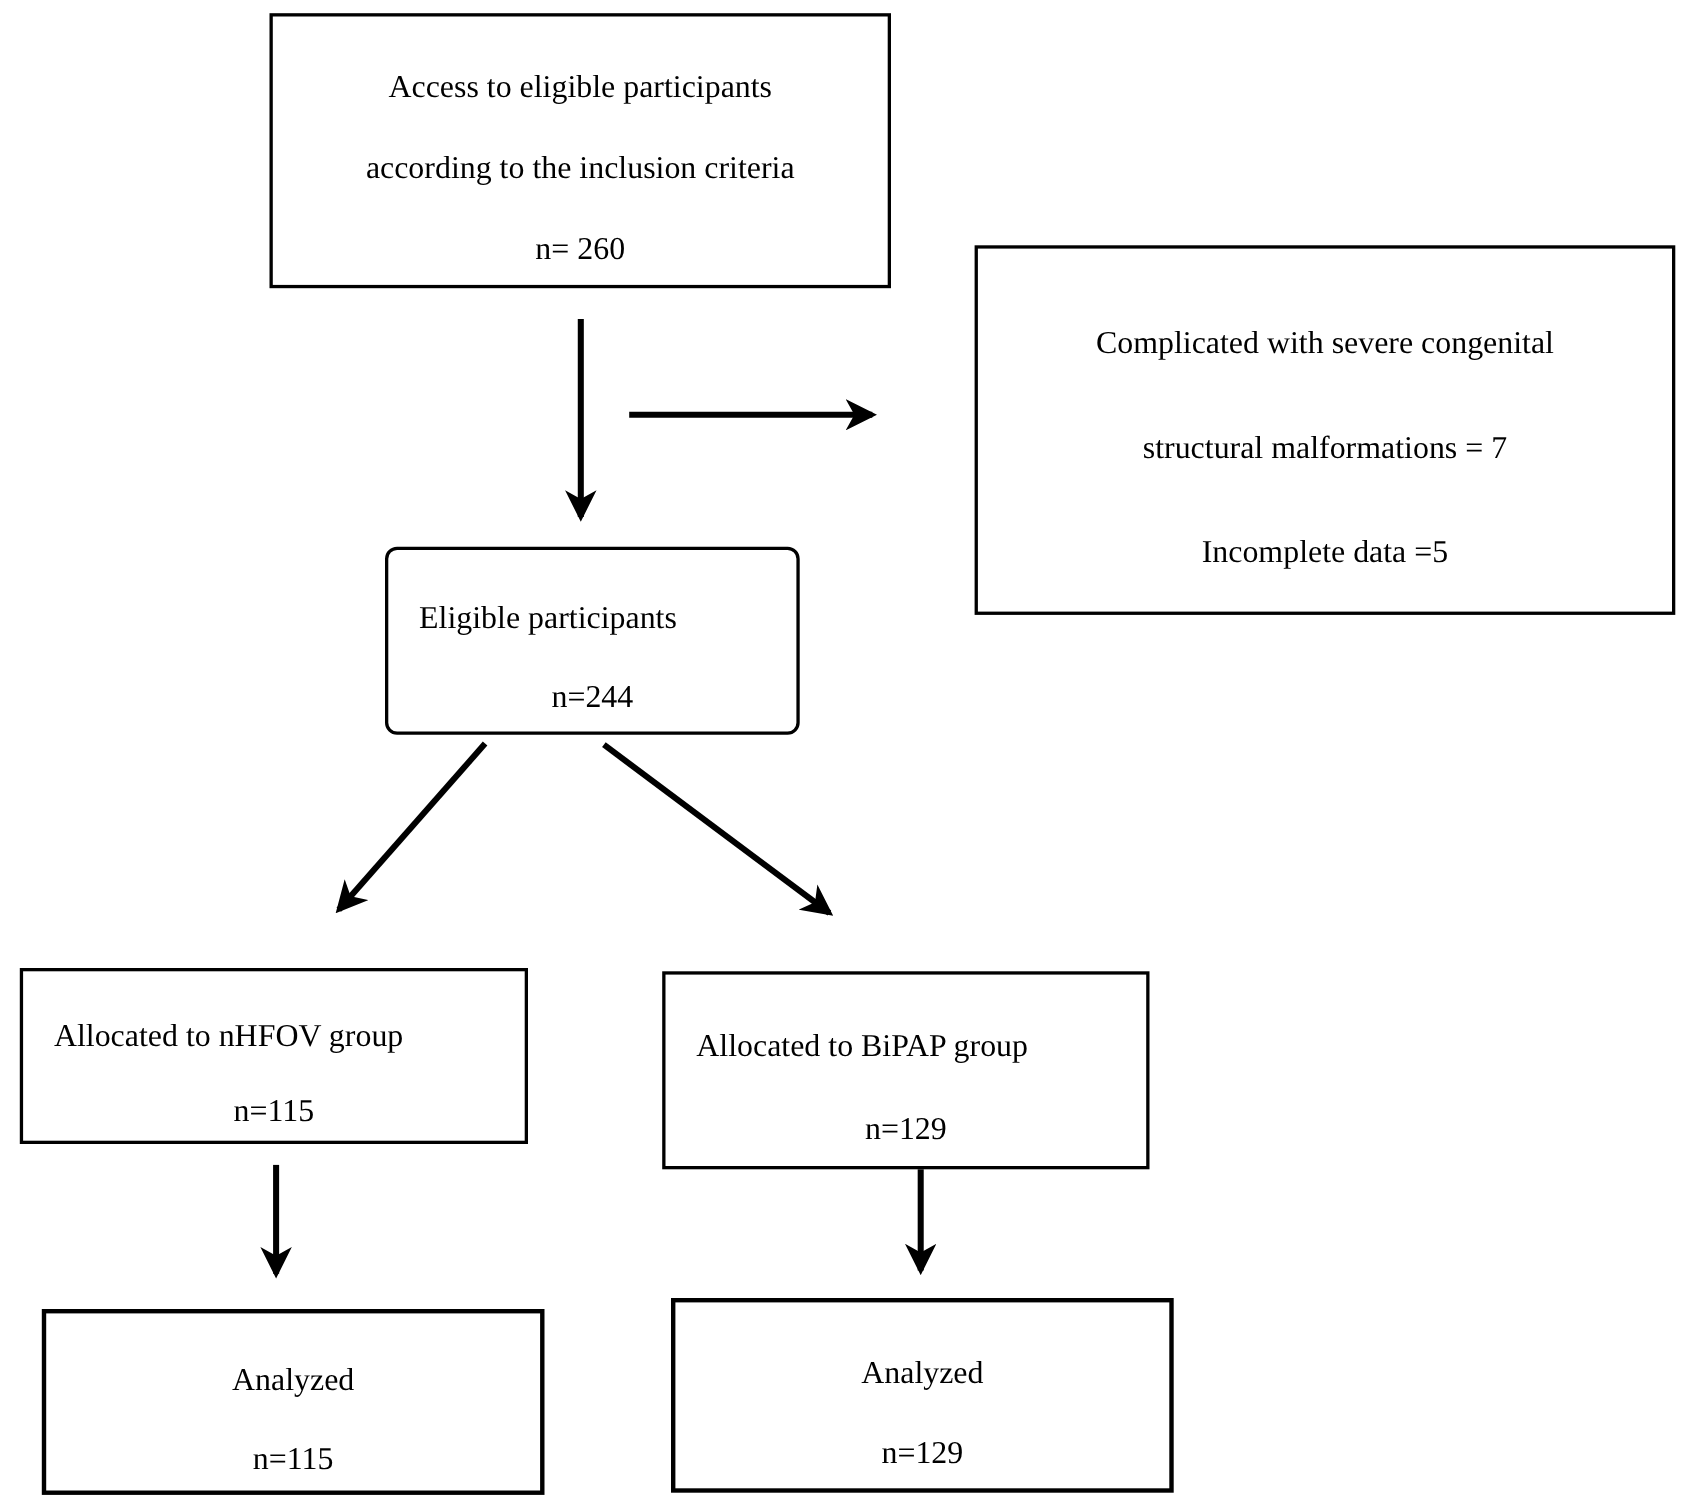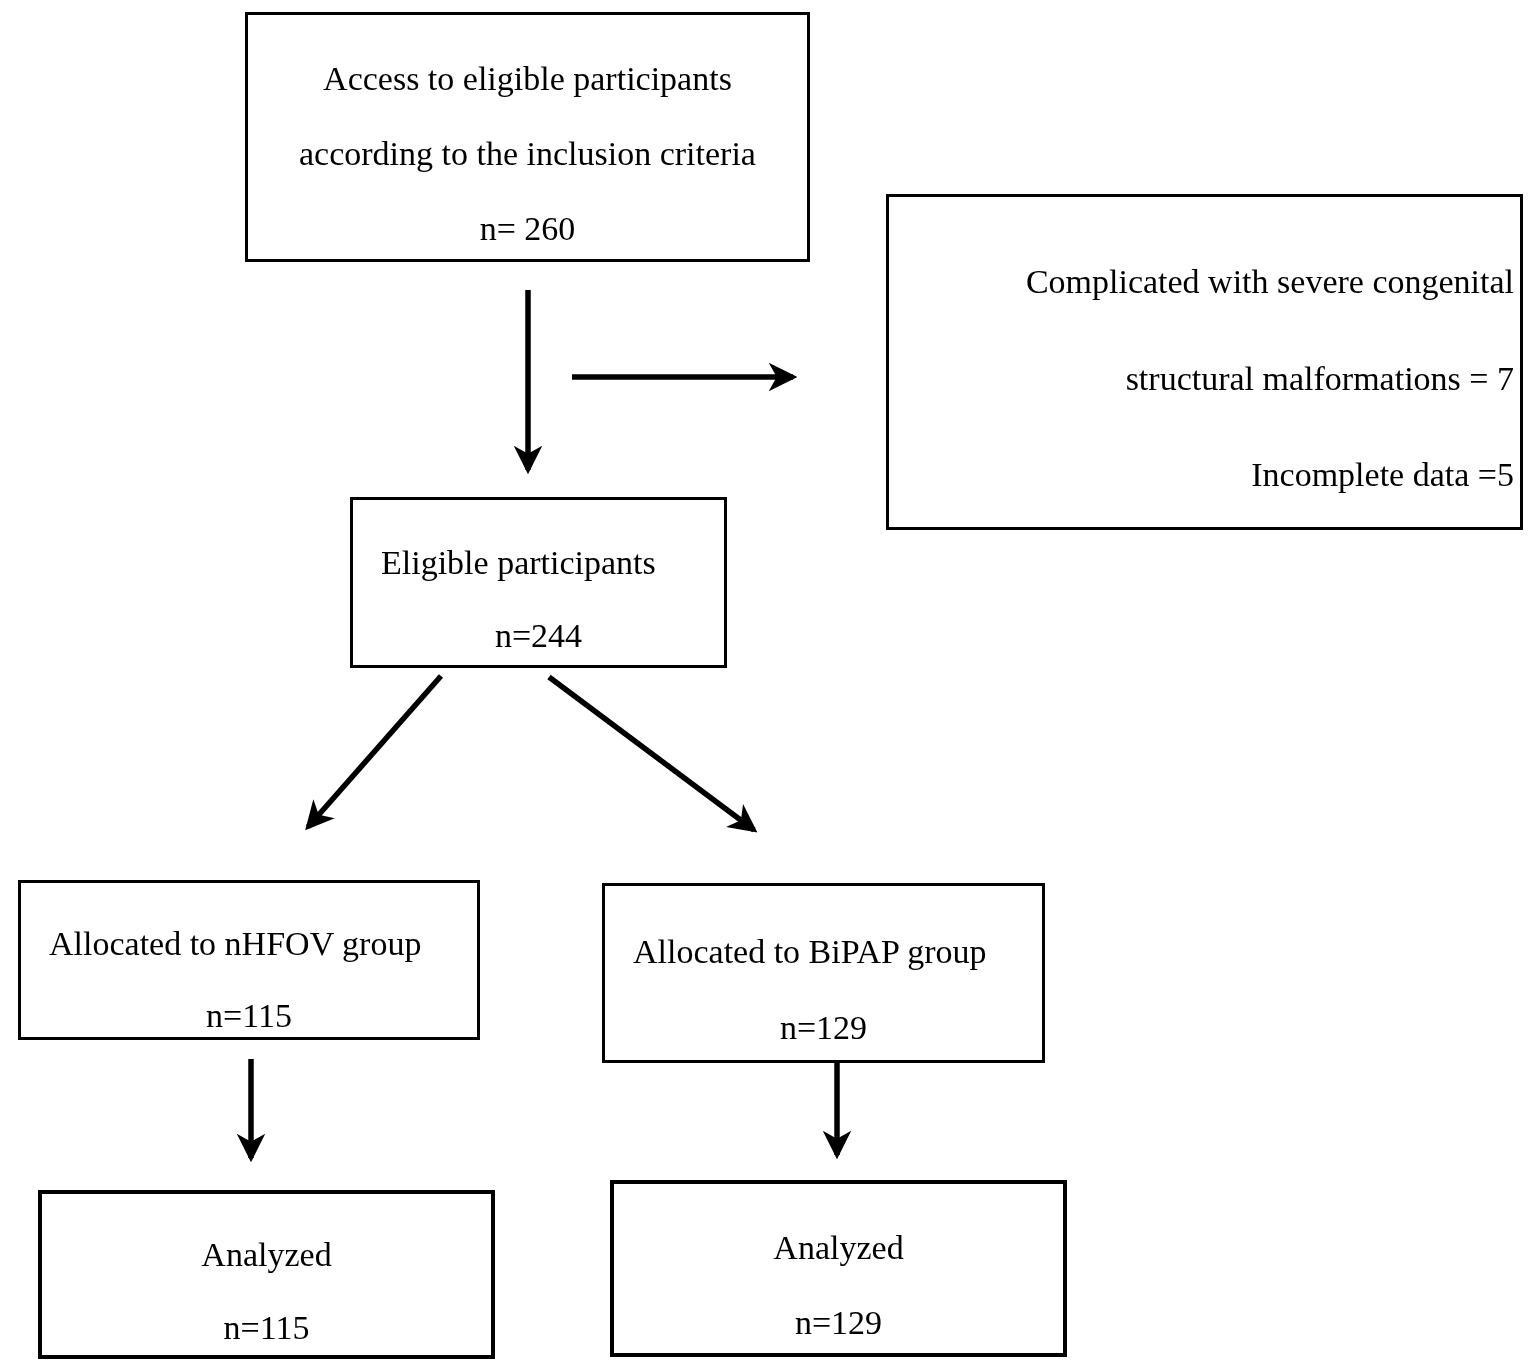--- a/index.html
+++ b/index.html
@@ -20,34 +20,34 @@
     position: absolute;
     border: 3px solid #000000;
     background: #ffffff;
     box-sizing: border-box;
     display: flex;
     flex-direction: column;
     justify-content: space-evenly;
     padding: 8px 6px;
   }
   .box .line {
-    font-size: 34px;
+    font-size: 29px;
     line-height: 1.15;
     text-align: center;
     white-space: nowrap;
     margin-top: 33px;
   }
   .box .line.align-left {
     text-align: left;
     padding-left: 22px;
   }
   
   #box-access          { left: 245px;  top: 12px;   width: 565px; height: 250px; }
-  #box-excluded        { left: 886px;  top: 194px;  width: 637px; height: 336px; align-items: flex-end; }
-  #box-eligible        { left: 350px;  top: 497px;  width: 377px; height: 171px; }
+  #box-excluded        { left: 886px;  top: 223px;  width: 637px; height: 336px; }
+  #box-eligible        { left: 350px;  top: 497px;  width: 377px; height: 171px; border-radius: 11px; }
   #box-nhfov           { left: 18px;   top: 880px;  width: 462px; height: 160px; }
   #box-bipap           { left: 602px;  top: 883px;  width: 443px; height: 180px; }
   #box-analyzed-nhfov  { left: 38px;   top: 1190px; width: 457px; height: 169px; border-width: 4px; }
   #box-analyzed-bipap  { left: 610px;  top: 1180px; width: 457px; height: 177px; border-width: 4px; }
 
   .arrow-layer {
     position: absolute;
     left: 0;
     top: 0;
     width: 1535px;

